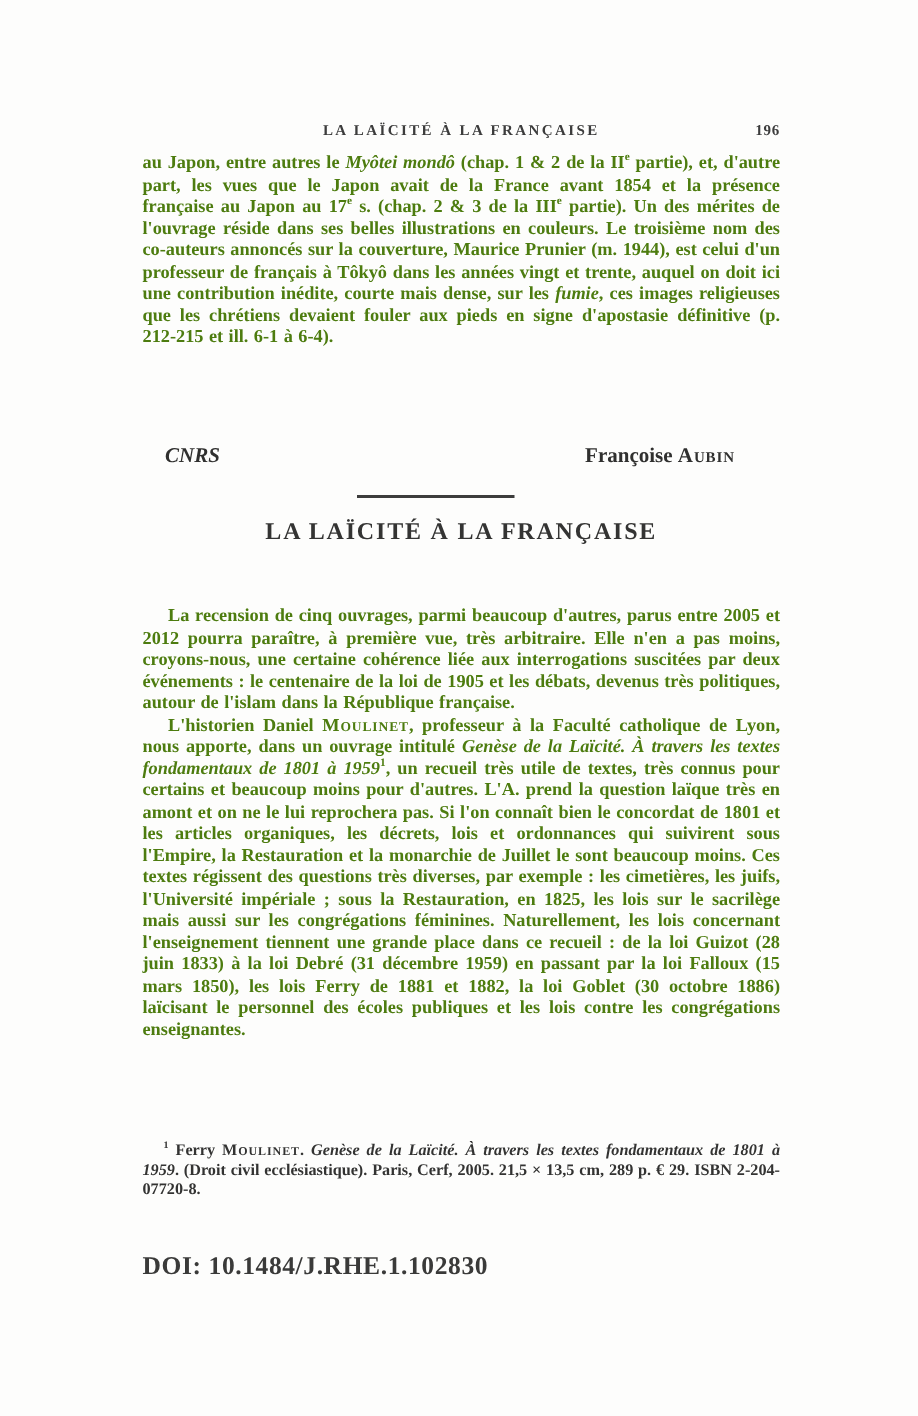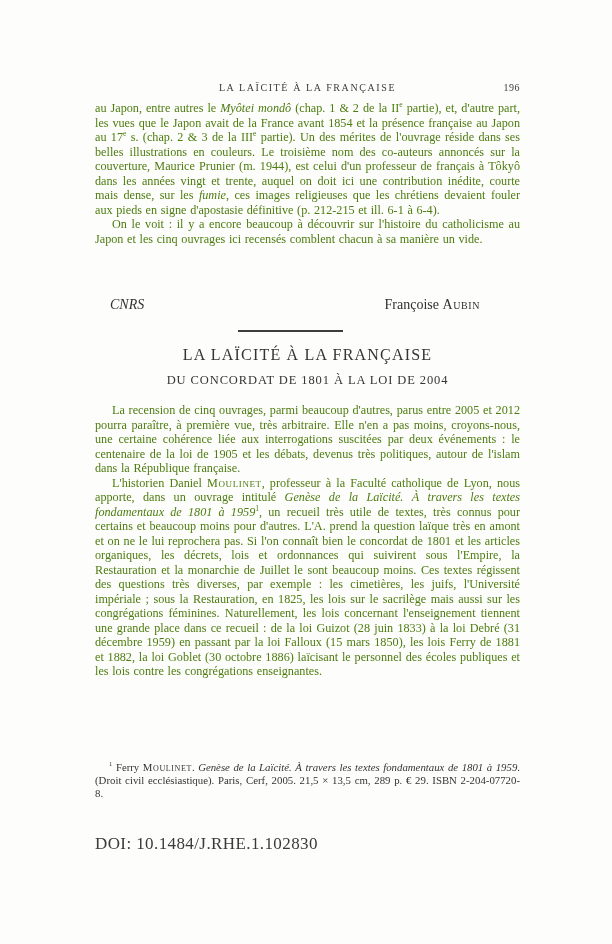--- a/index.html
+++ b/index.html
@@ -6,21 +6,21 @@
   body {
     width: 612px; height: 944px;
     background: #fdfdfc;
     font-family: "Liberation Serif", "DejaVu Serif", serif;
     color: #333332;
     overflow: hidden;
     position: relative;
   }
   .page { position: absolute; inset: 0; }
 
-  .block { position: absolute; left: 95px; width: 425px; }
+  .block { position: absolute; left: 95px; width: 425px; font-weight: bold; }
 
   
   .running-header {
     top: 82px;
     font-size: 10px;
     letter-spacing: 1.6px;
     color: #3c3c3c;
     text-align: center;
   }
   .running-header .pagenum {
@@ -46,21 +46,21 @@
   .signature {
     top: 297px;
     font-size: 14px;
     color: #30302f;
   }
   .signature .affil {
     font-style: italic;
     padding-left: 15px;
   }
   .signature .author {
-    position: absolute; right: 40px; top: 0;
+    position: absolute; right: 30px; top: 0;
   }
 
   
   .divider {
     position: absolute;
     left: 238px; top: 330px;
     width: 105px; height: 2px;
     background: #3d3d3c;
   }
 
@@ -111,32 +111,30 @@
 
 <div class="page">
 
   <div class="block running-header">
     <span>LA LAÏCITÉ À LA FRANÇAISE</span>
     <span class="pagenum">196</span>
   </div>
 
   <div class="block bodytext review-block">
       <p><span>au Japon, entre autres le </span><span class="it">Myôtei mondô</span><span> (chap. 1 &amp; 2 de la II</span><span class="sup">e</span><span> partie), et, d'autre part, les vues que le Japon avait de la France avant 1854 et la présence française au Japon au 17</span><span class="sup">e</span><span> s. (chap. 2 &amp; 3 de la III</span><span class="sup">e</span><span> partie). Un des mérites de l'ouvrage réside dans ses belles illustrations en couleurs. Le troisième nom des co-auteurs annoncés sur la couverture, Maurice Prunier (m. 1944), est celui d'un professeur de français à Tôkyô dans les années vingt et trente, auquel on doit ici une contribution inédite, courte mais dense, sur les </span><span class="it">fumie</span><span>, ces images religieuses que les chrétiens devaient fouler aux pieds en signe d'apostasie définitive (p. 212-215 et ill. 6-1 à 6-4).</span></p>
-      <p class="indent"><span>On le voit : il y a encore beaucoup à découvrir sur l'histoire du catholicisme au Japon et les cinq ouvrages ici recensés comblent chacun à sa manière un vide.</span></p>
     </div>
 
   <div class="block signature">
     <span class="affil">CNRS</span>
     <span class="author"><span>Françoise </span><span class="sc">Aubin</span></span>
   </div>
 
   <div class="divider"></div>
 
   <div class="block article-title">LA LAÏCITÉ À LA FRANÇAISE</div>
-  <div class="block article-subtitle">DU CONCORDAT DE 1801 À LA LOI DE 2004</div>
 
   <div class="block bodytext article-body">
       <p class="indent"><span>La recension de cinq ouvrages, parmi beaucoup d'autres, parus entre 2005 et 2012 pourra paraître, à première vue, très arbitraire. Elle n'en a pas moins, croyons-nous, une certaine cohérence liée aux interrogations suscitées par deux événements : le centenaire de la loi de 1905 et les débats, devenus très politiques, autour de l'islam dans la République française.</span></p>
       <p class="indent"><span>L'historien Daniel </span><span class="sc">Moulinet</span><span>, professeur à la Faculté catholique de Lyon, nous apporte, dans un ouvrage intitulé </span><span class="it">Genèse de la Laïcité. À travers les textes fondamentaux de 1801 à 1959</span><span class="sup">1</span><span>, un recueil très utile de textes, très connus pour certains et beaucoup moins pour d'autres. L'A. prend la question laïque très en amont et on ne le lui reprochera pas. Si l'on connaît bien le concordat de 1801 et les articles organiques, les décrets, lois et ordonnances qui suivirent sous l'Empire, la Restauration et la monarchie de Juillet le sont beaucoup moins. Ces textes régissent des questions très diverses, par exemple : les cimetières, les juifs, l'Université impériale ; sous la Restauration, en 1825, les lois sur le sacrilège mais aussi sur les congrégations féminines. Naturellement, les lois concernant l'enseignement tiennent une grande place dans ce recueil : de la loi Guizot (28 juin 1833) à la loi Debré (31 décembre 1959) en passant par la loi Falloux (15 mars 1850), les lois Ferry de 1881 et 1882, la loi Goblet (30 octobre 1886) laïcisant le personnel des écoles publiques et les lois contre les congrégations enseignantes.</span></p>
     </div>
 
   <div class="block footnote">
       <p class="indent"><span class="sup">1</span><span> Ferry </span><span class="sc">Moulinet</span><span>. </span><span class="it">Genèse de la Laïcité. À travers les textes fondamentaux de 1801 à 1959</span><span>. (Droit civil ecclésiastique). Paris, Cerf, 2005. 21,5 × 13,5 cm, 289 p. € 29. ISBN 2-204-07720-8.</span></p>
     </div>
 

